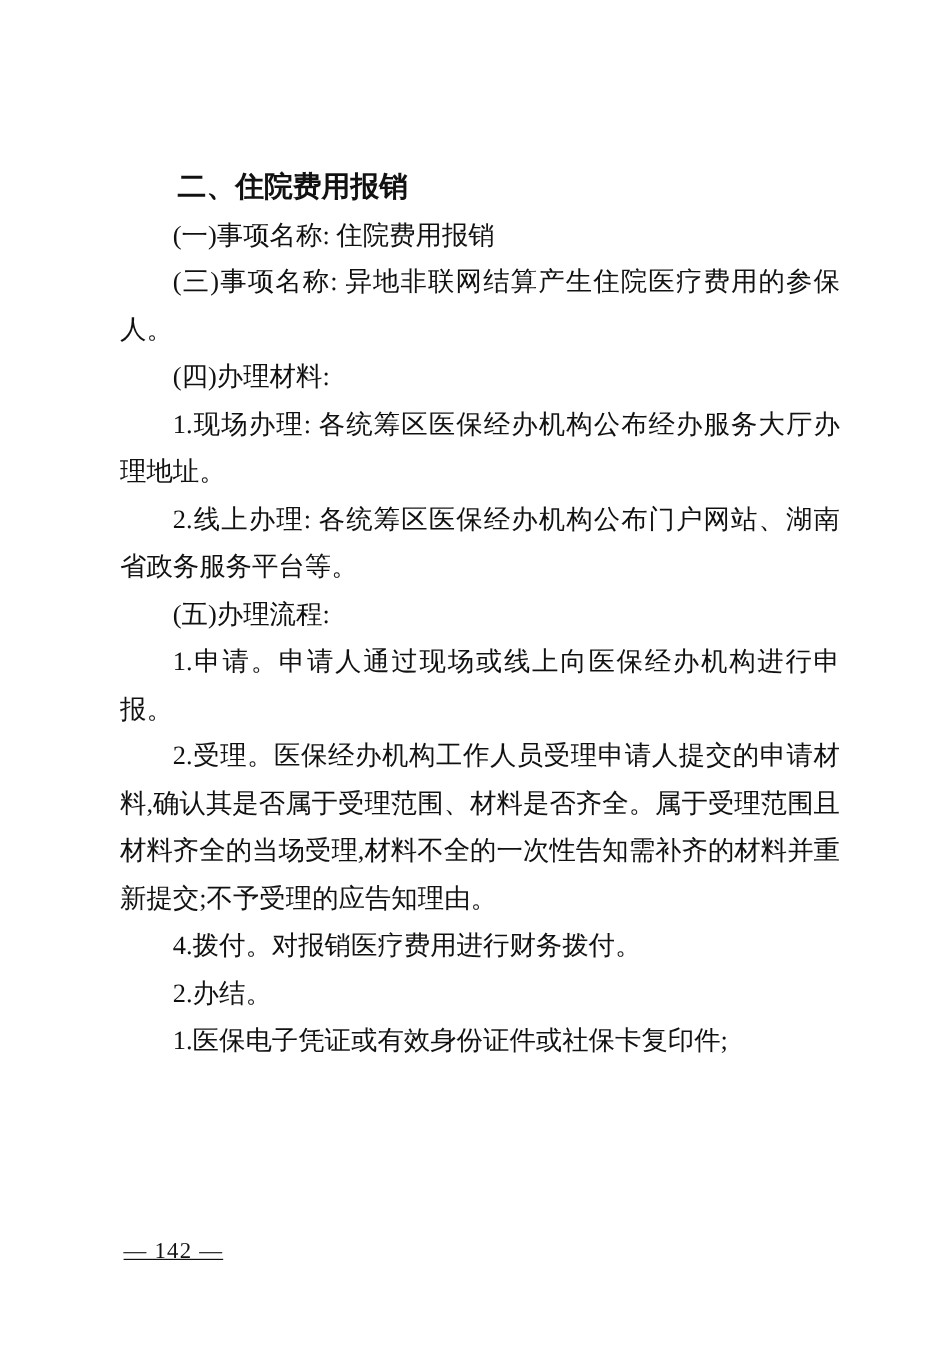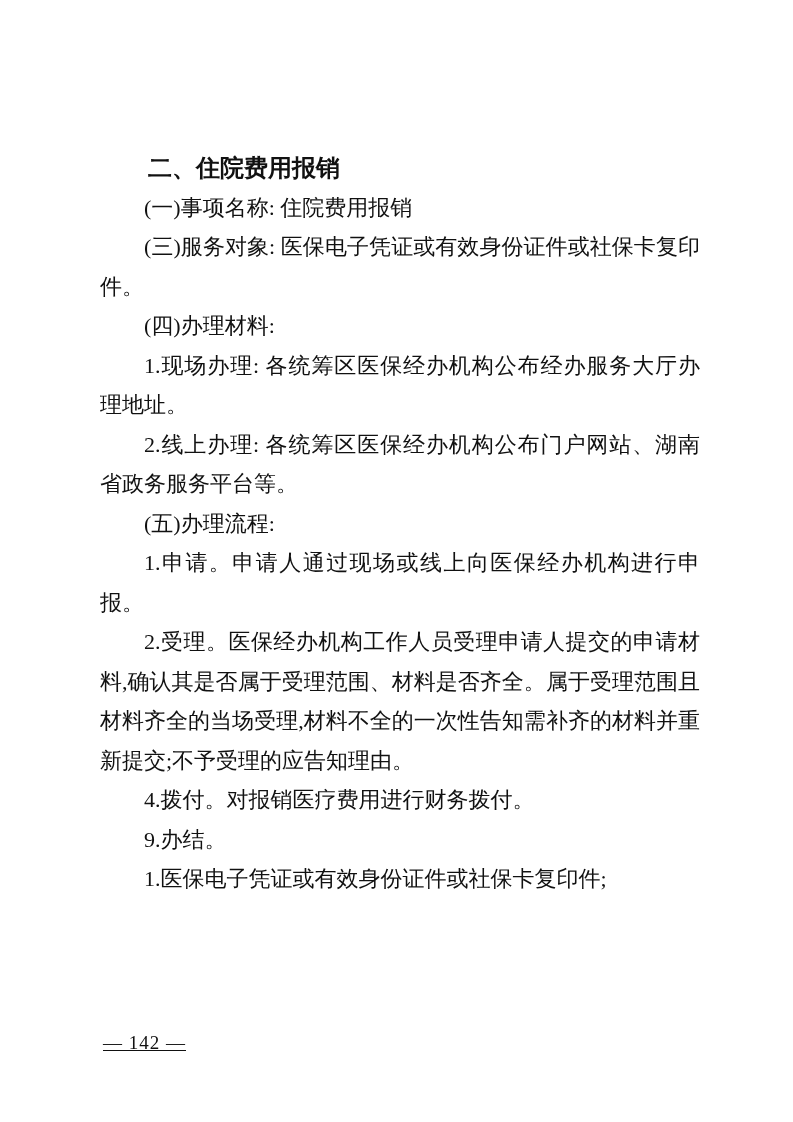--- a/index.html
+++ b/index.html
@@ -17,21 +17,20 @@
     color: #111111;
   }
   .content {
     position: absolute;
     left: 100px;
     top: 136px;
     width: 600px;
     font-size: 22px;
     line-height: 39.5px;
     text-align: justify;
-    margin-top: 12px;
   }
   .doc-heading {
     margin: 0;
     font-family: "Liberation Sans", sans-serif;
     font-weight: bold;
     font-size: 24px;
     line-height: 39.5px;
     text-indent: 2em;
     text-align: left;
   }
@@ -55,25 +54,25 @@
     text-decoration: underline;
   }
 </style>
 </head>
 <body>
 
 <div class="page">
   <div class="content">
     <h2 class="doc-heading">二、住院费用报销</h2>
     <p class="para">(一)事项名称: 住院费用报销</p>
-    <p class="para">(三)服务对象: 医保电子凭证或有效身份证件或社保卡复印件。</p>
+    <p class="para">(三)事项名称: 异地非联网结算产生住院医疗费用的参保人。</p>
     <p class="para">(四)办理材料:</p>
     <p class="para">1.现场办理: 各统筹区医保经办机构公布经办服务大厅办理地址。</p>
     <p class="para">2.线上办理: 各统筹区医保经办机构公布门户网站、湖南省政务服务平台等。</p>
     <p class="para">(五)办理流程:</p>
     <p class="para">1.申请。申请人通过现场或线上向医保经办机构进行申报。</p>
     <p class="para">2.受理。医保经办机构工作人员受理申请人提交的申请材料,确认其是否属于受理范围、材料是否齐全。属于受理范围且材料齐全的当场受理,材料不全的一次性告知需补齐的材料并重新提交;不予受理的应告知理由。</p>
     <p class="para">4.拨付。对报销医疗费用进行财务拨付。</p>
-    <p class="para">9.办结。</p>
+    <p class="para">2.办结。</p>
     <p class="para">1.医保电子凭证或有效身份证件或社保卡复印件;</p>
   </div>
   <div class="page-number">— 142 —</div>
 </div>
 
 </body></html>

